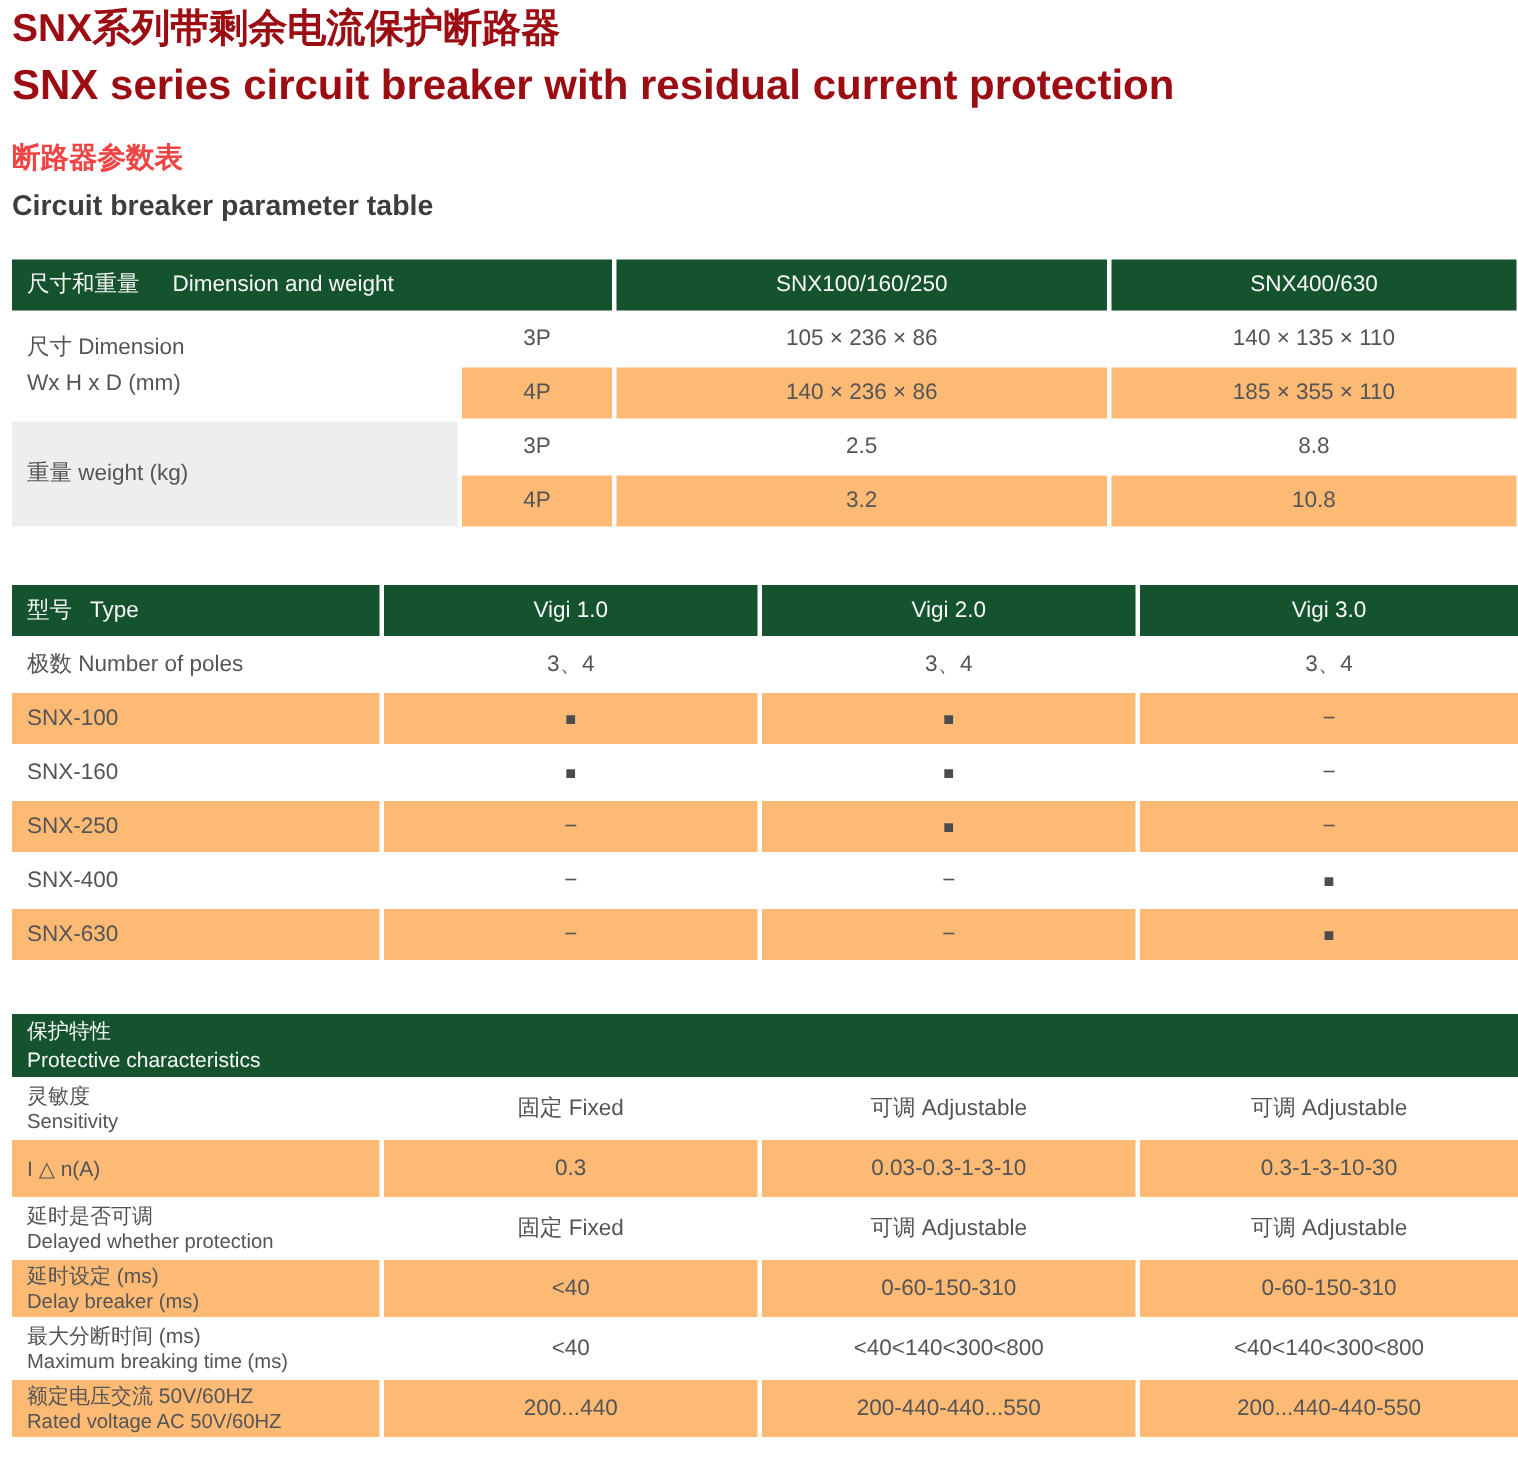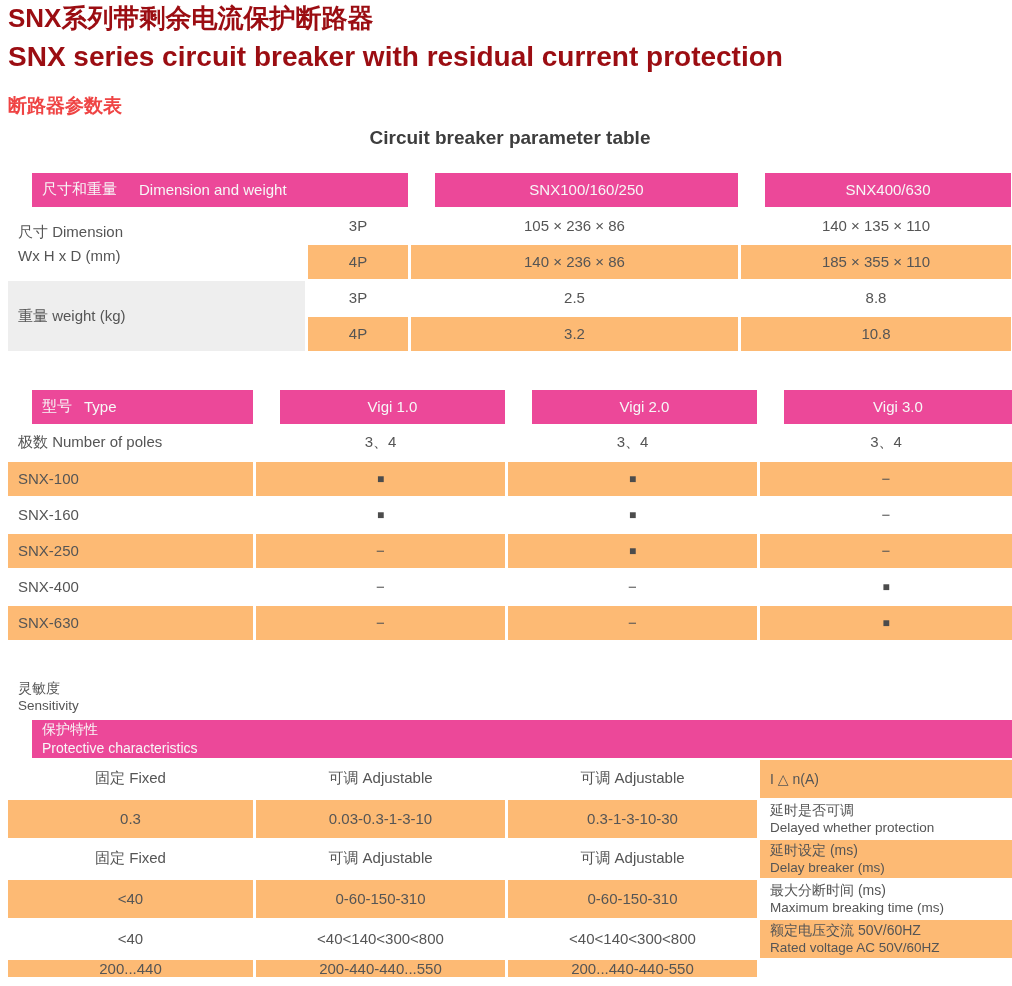--- a/index.html
+++ b/index.html
@@ -25,35 +25,34 @@
   }
   .section-cn {
     margin: 22px 0 0 8px;
     font-size: 19px; font-weight: bold; color: #ef4444;
     line-height: 1.2;
   }
   .section-en {
     margin: 9px 0 0 8px;
     font-size: 19px; font-weight: bold; color: #3d3d3d;
     line-height: 1.2;
-    text-align: center;
   }
 
   
   .tbl { margin-left: 8px; background: #ffffff; display: grid; }
   .cell {
     display: flex; align-items: center;
     font-size: 15px; color: #555555;
     background: #ffffff;
   }
   .cell.center { justify-content: center; text-align: center; }
   .cell.label { padding-left: 10px; }
   .cell.alt { background: #fdba74; }
   .hdr {
-    background: #ec4899; color: #f7f7f7; margin-left: 24px;
+    background: #14532d; color: #f7f7f7;
   }
   .hdr.label { padding-left: 10px; }
   .hdr .en-gap { margin-left: 22px; }
   .hdr2 .en-gap { margin-left: 12px; }
 
   
   .t1 {
     margin-top: 23px;
     grid-template-columns: 297px 100px 327px 270px;
     grid-template-rows: 34px repeat(4, 34px);
@@ -166,28 +165,28 @@
     <div class="cell center">−</div>
     <div class="cell center square">■</div>
 
     <div class="cell label alt">SNX-630</div>
     <div class="cell center alt">−</div>
     <div class="cell center alt">−</div>
     <div class="cell center alt square">■</div>
   </div>
 
   <div class="tbl t3">
+    <div class="cell hdr hdr-span">
+      <span>保护特性</span>
+      <span>Protective characteristics</span>
+    </div>
+
     <div class="cell label">
       <span>灵敏度</span>
       <span class="en">Sensitivity</span>
-    </div>
-
-    <div class="cell hdr hdr-span">
-      <span>保护特性</span>
-      <span>Protective characteristics</span>
     </div>
     <div class="cell center">固定 Fixed</div>
     <div class="cell center">可调 Adjustable</div>
     <div class="cell center">可调 Adjustable</div>
 
     <div class="cell label alt">
       <span>I △ n(A)</span>
     </div>
     <div class="cell center alt">0.3</div>
     <div class="cell center alt">0.03-0.3-1-3-10</div>

